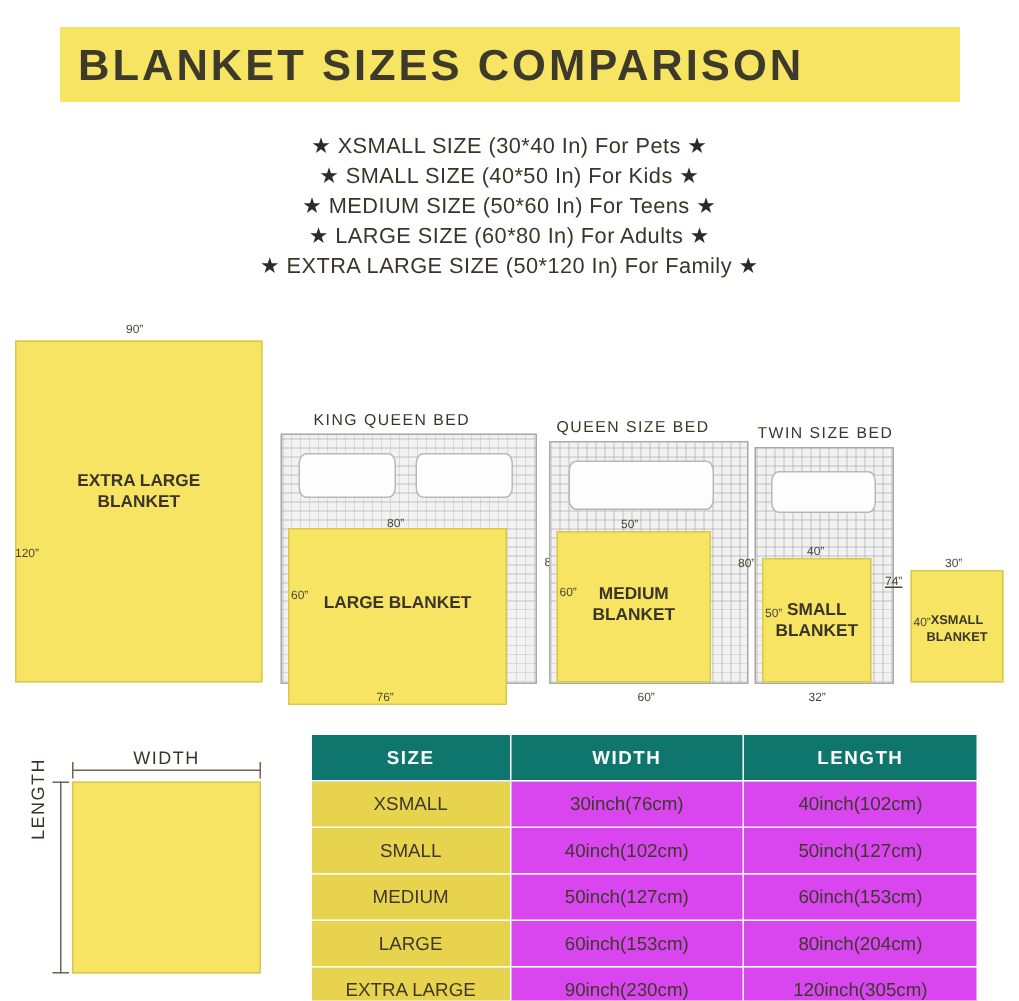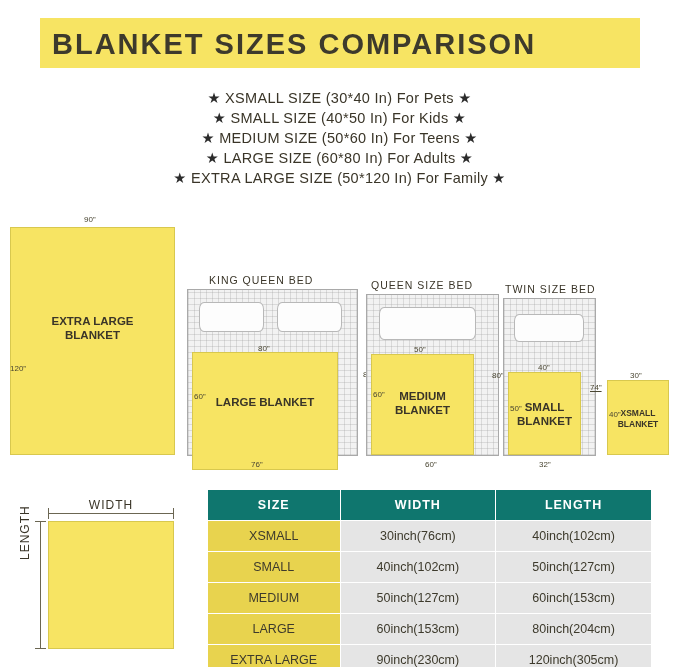--- a/index.html
+++ b/index.html
@@ -70,21 +70,21 @@
     border:1px solid #ffffff;
     text-align:center;
     font-size:12.5px;
     height:30px;
     color:#3d3a2c;
     padding:0;
   }
   .table thead th{
     background:#0f766e;color:#ffffff;font-weight:bold;font-size:12.5px;letter-spacing:1px;
   }
-  .table tbody td{background:#e5e5e5;}
+  .table tbody td{background:#d946ef;}
   .table tbody td:first-child{background:#e8d34e;font-weight:normal;}
   .col-a{width:133px;}
   .col-b{width:156px;}
   .col-c{width:156px;}
   
   .legend-blanket{
     position:absolute;left:48px;top:521px;width:126px;height:128px;
     background:#f7e463;border:1px solid #d8c84e;box-sizing:border-box;
   }
   .legend-w{

